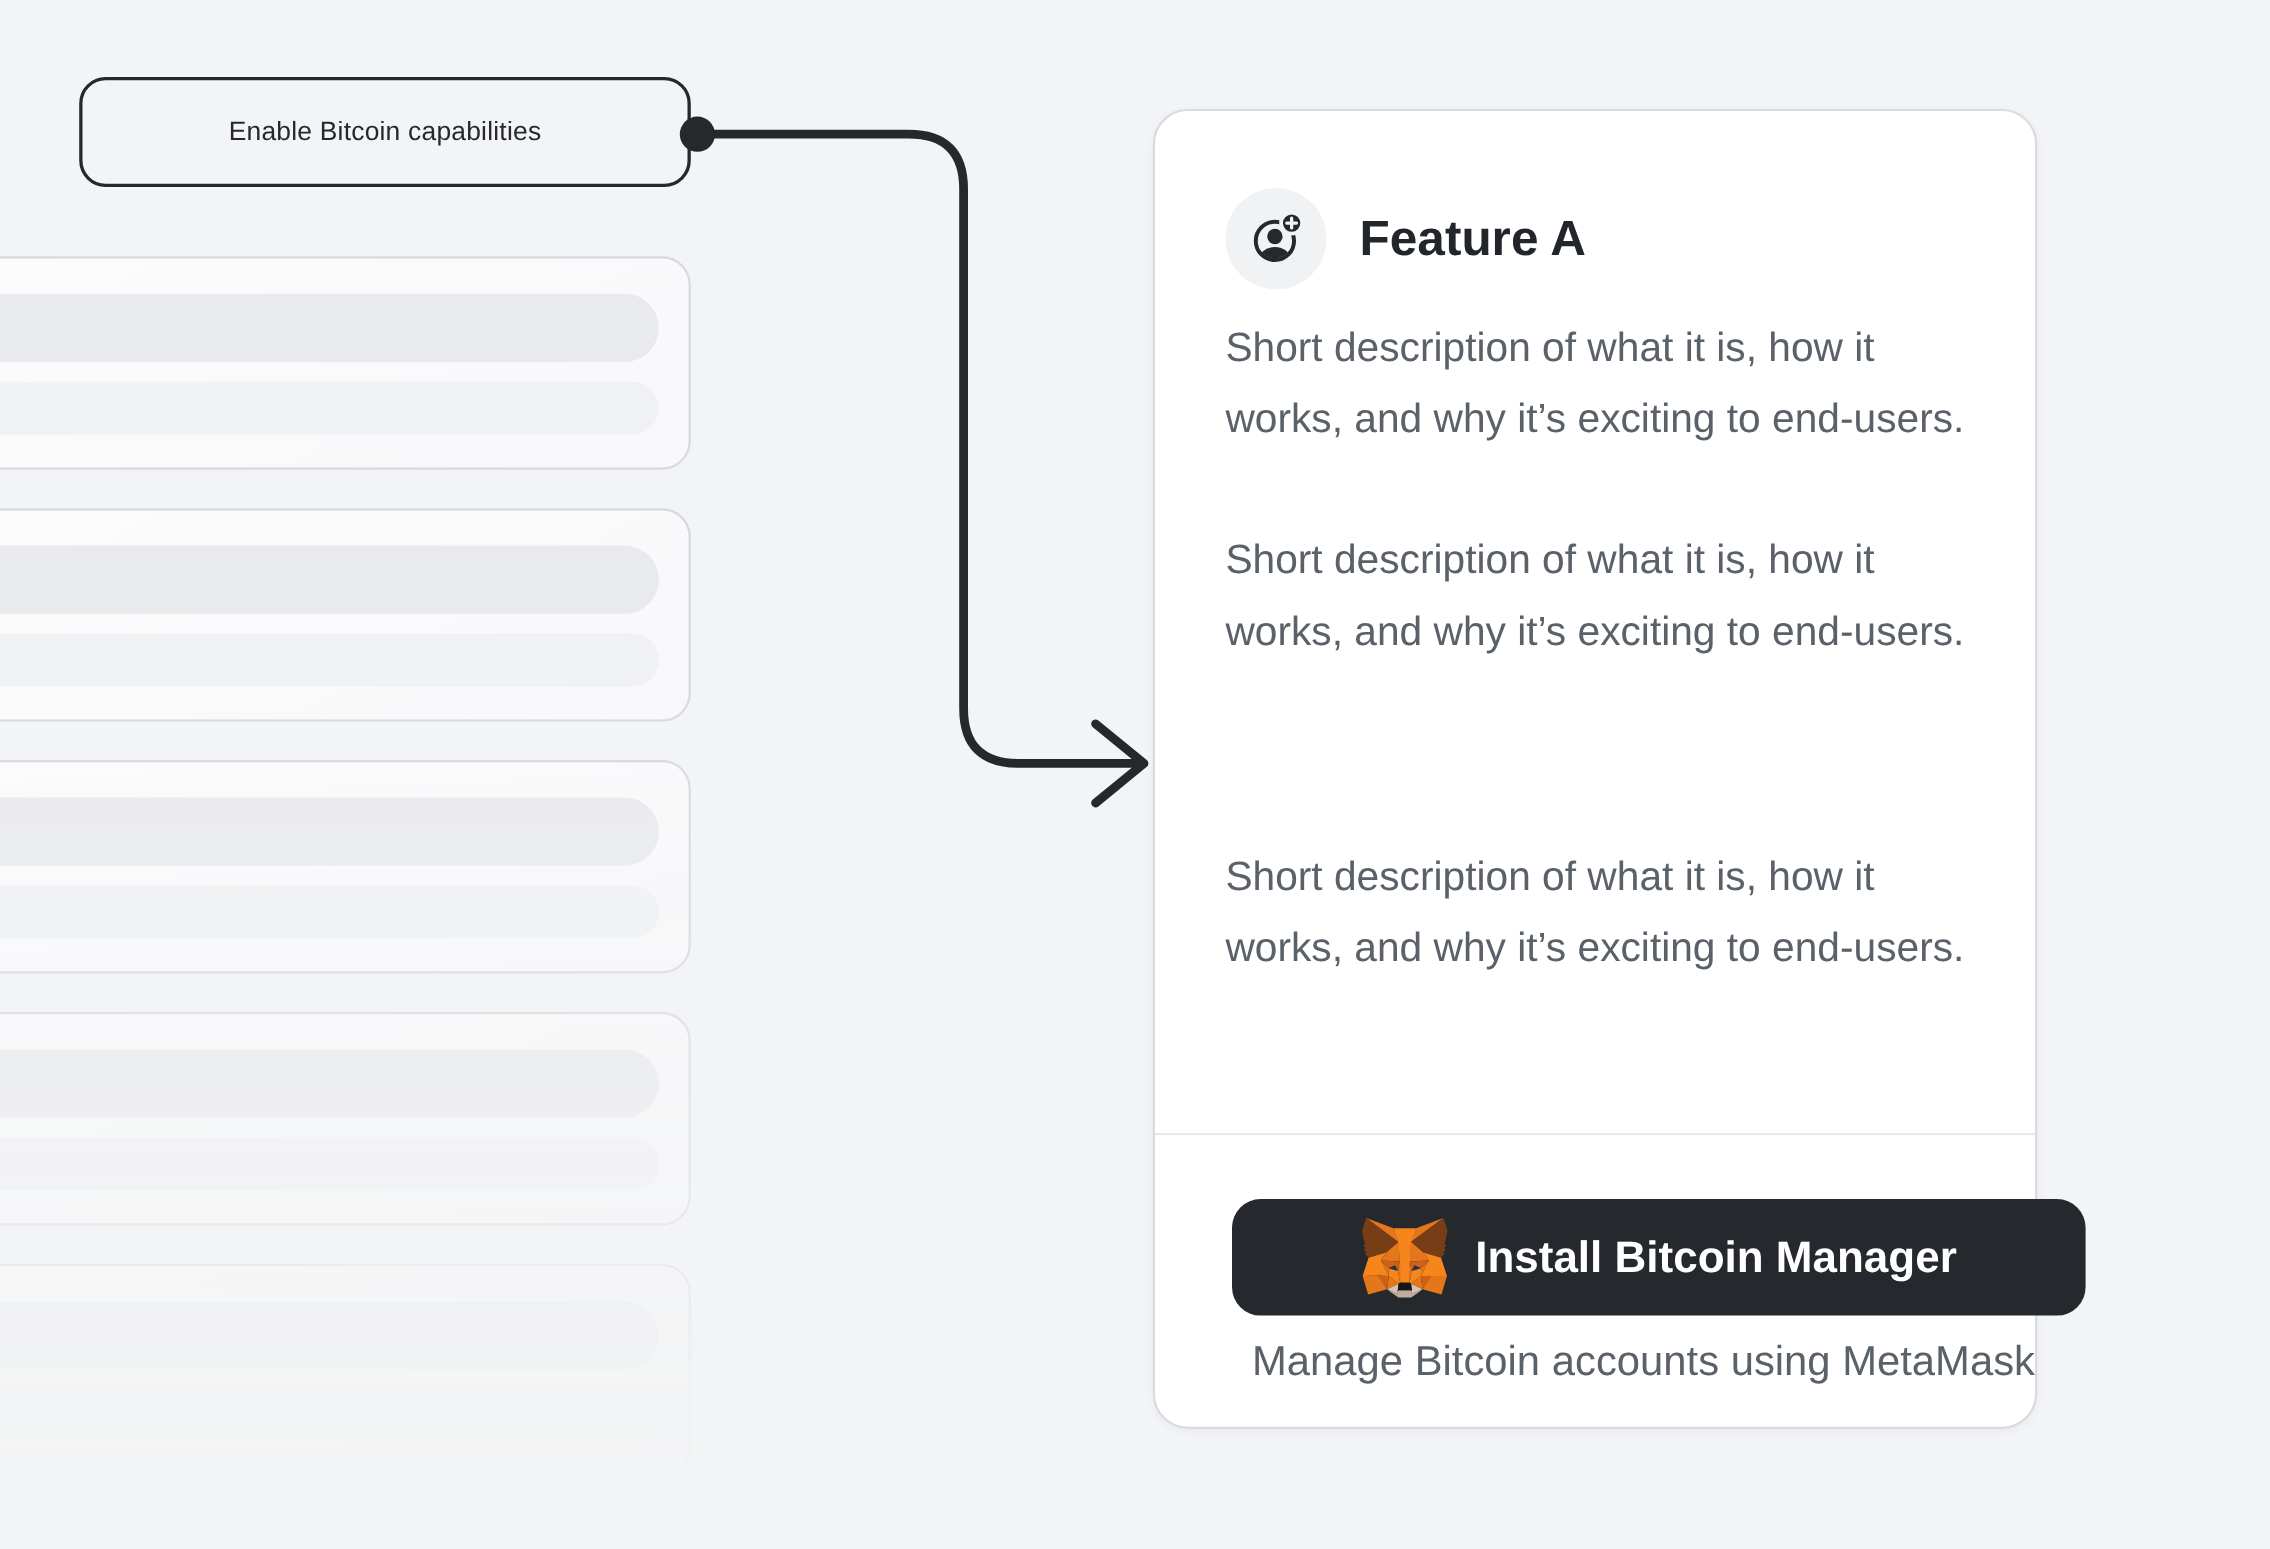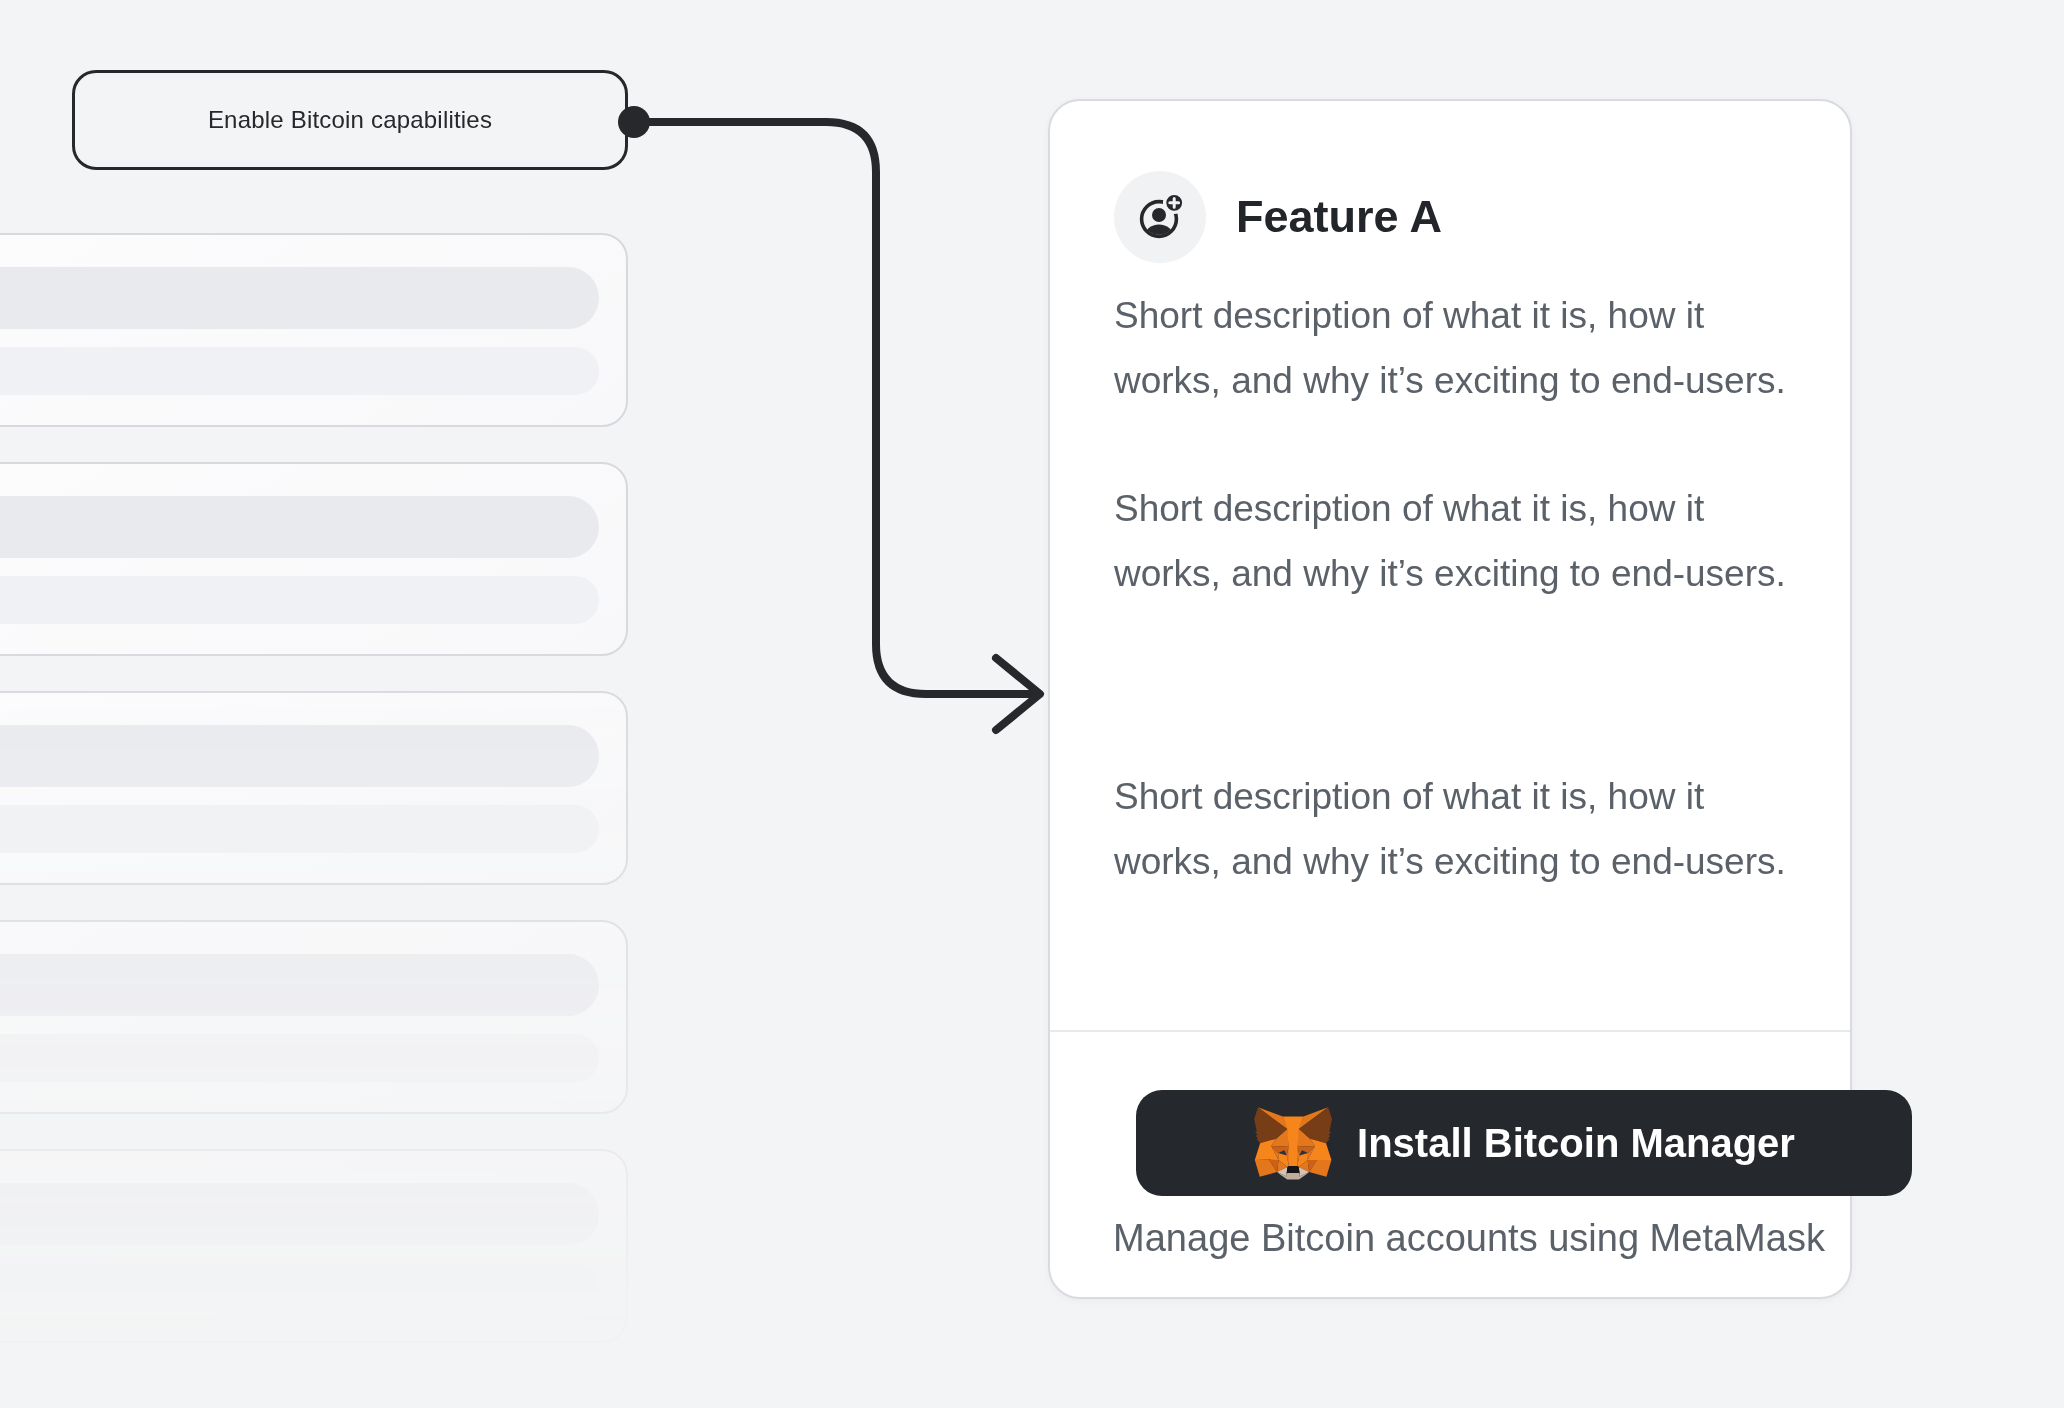--- a/index.html
+++ b/index.html
@@ -124,28 +124,27 @@
     background: #25282c;
     color: #ffffff;
     display: flex;
     align-items: center;
     justify-content: center;
     gap: 24px;
     font-family: "Liberation Sans", sans-serif;
     font-size: 40px;
     font-weight: 700;
     cursor: pointer;
-    margin-left: 16px;
   }
   .fox { flex: 0 0 auto; display: block; }
   .panel-caption {
     position: absolute;
     left: 0; right: 0;
     top: 1116px;
-    text-align: center;
+    text-align: right;
     font-size: 38px;
     color: #5b6169;
     padding-left: 38px;
   }
 </style>
 </head>
 <body>
 
 <div class="stage">
 

